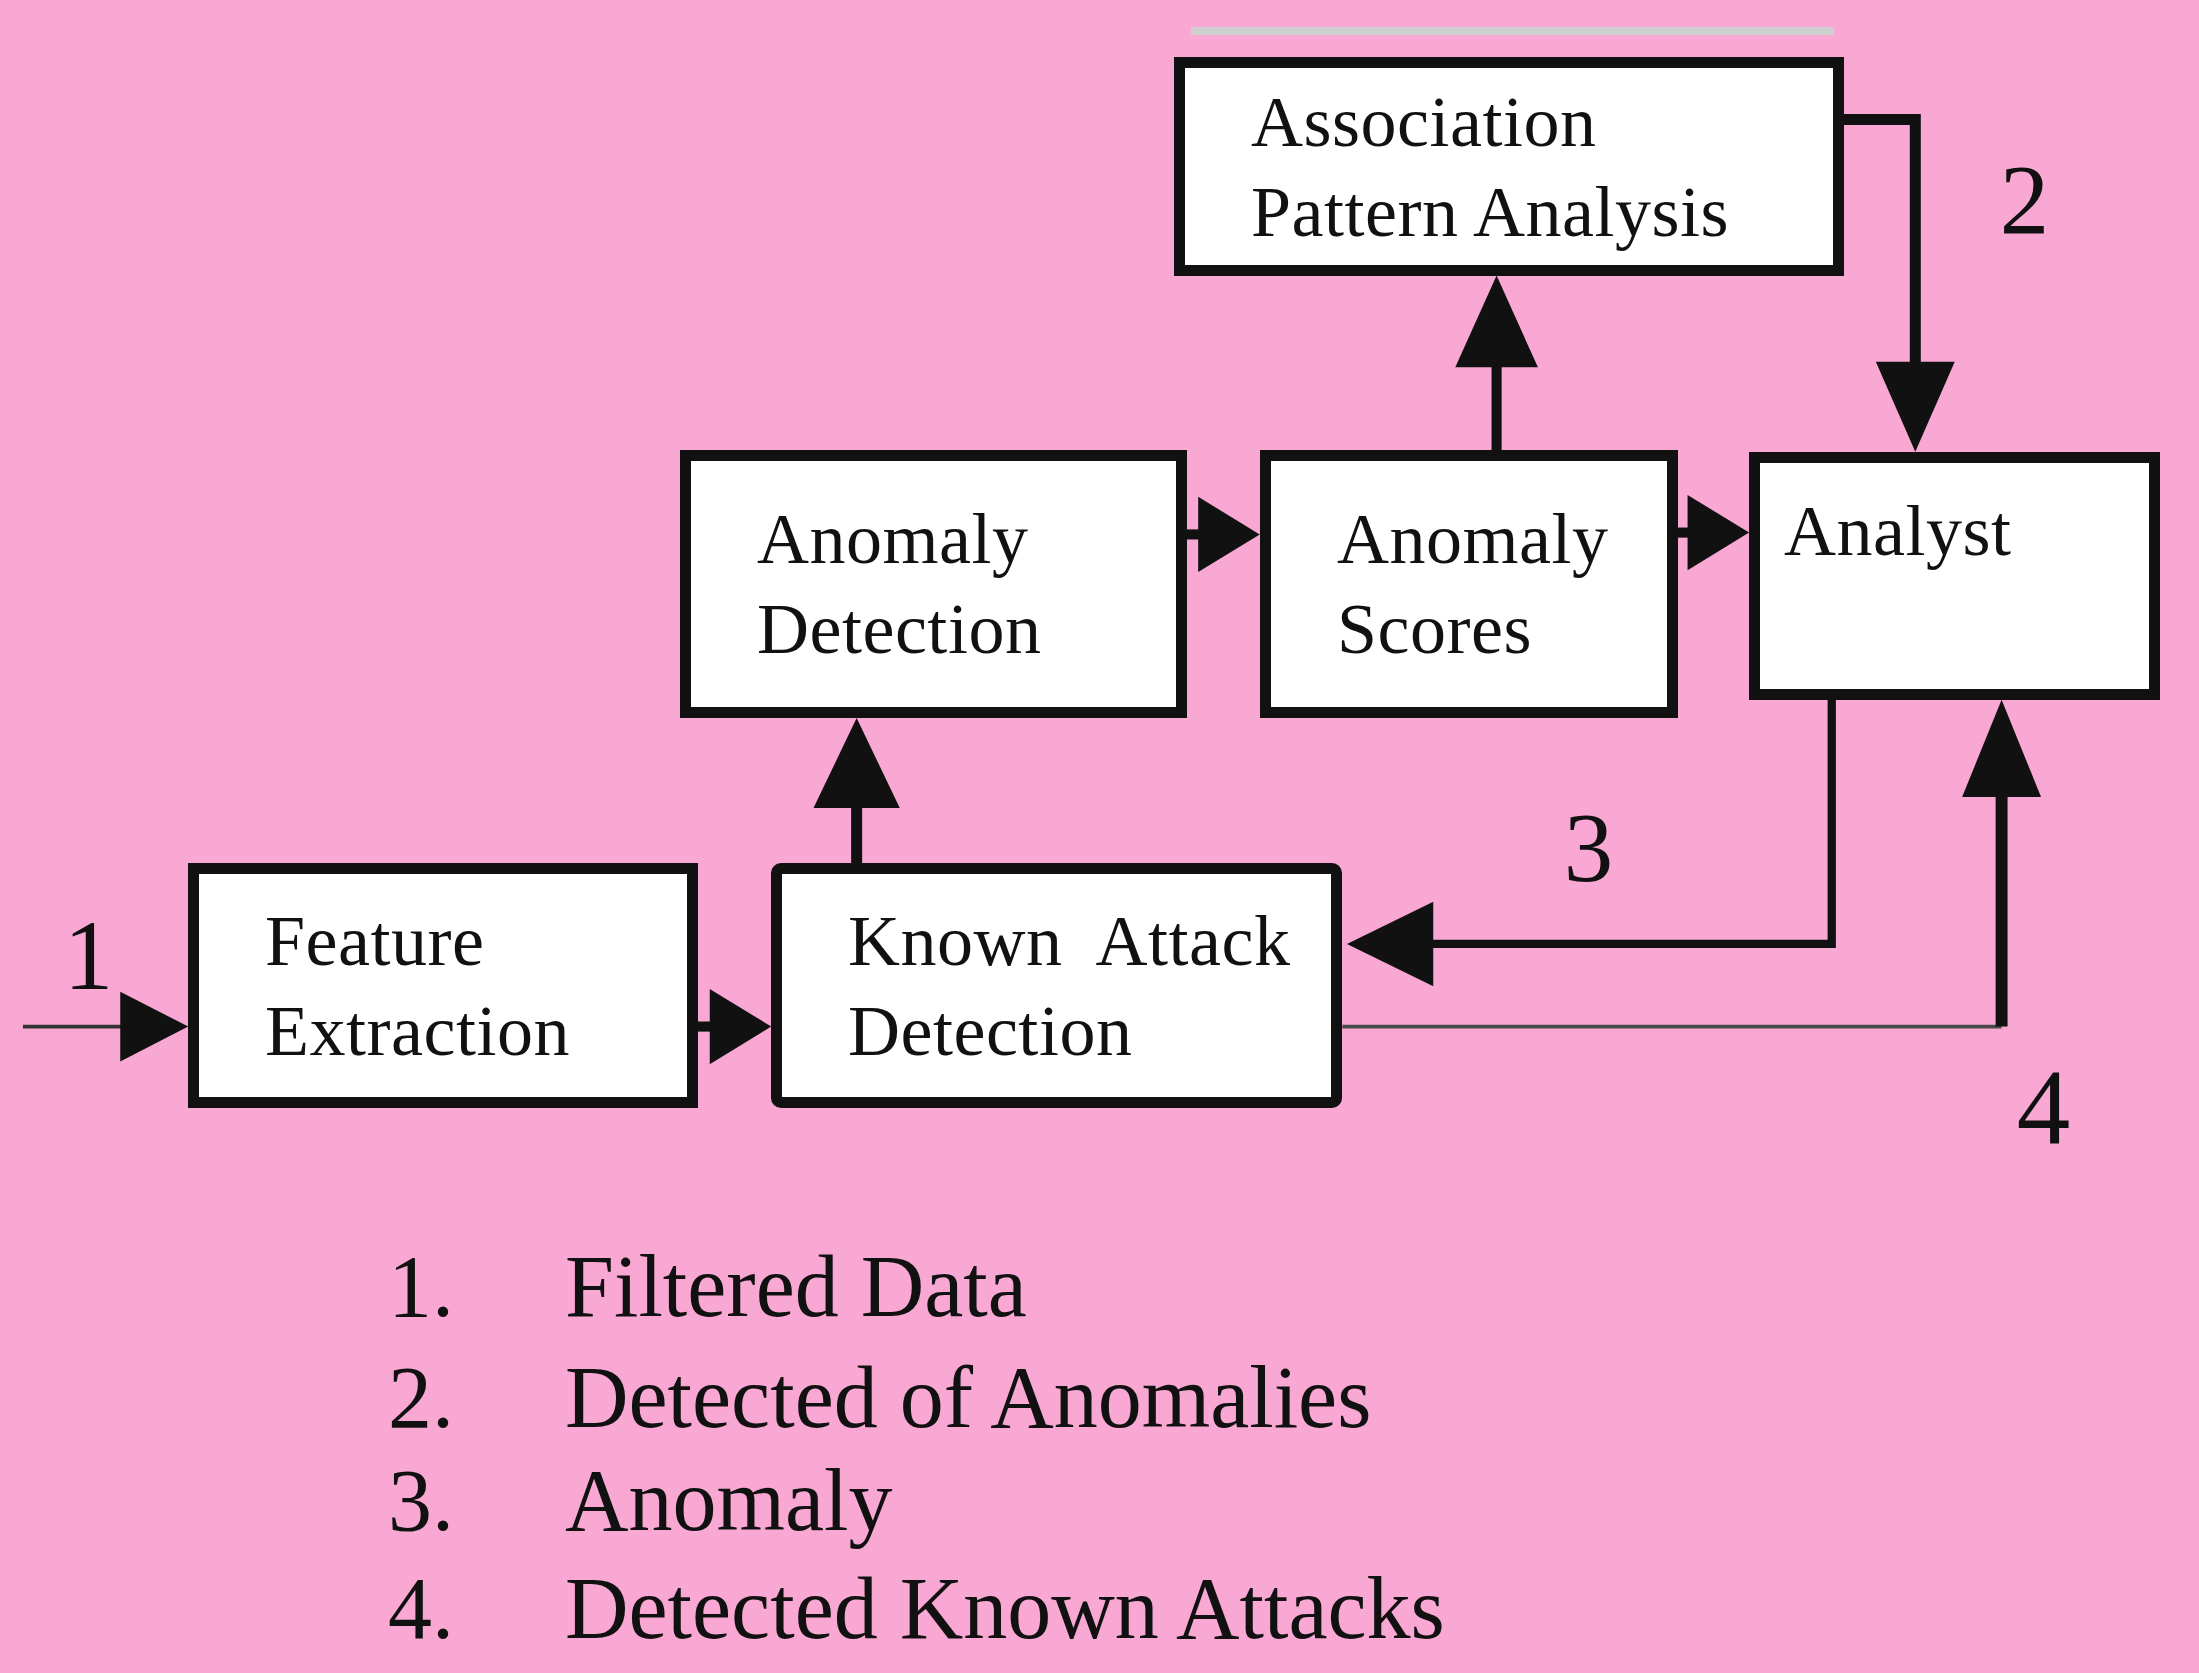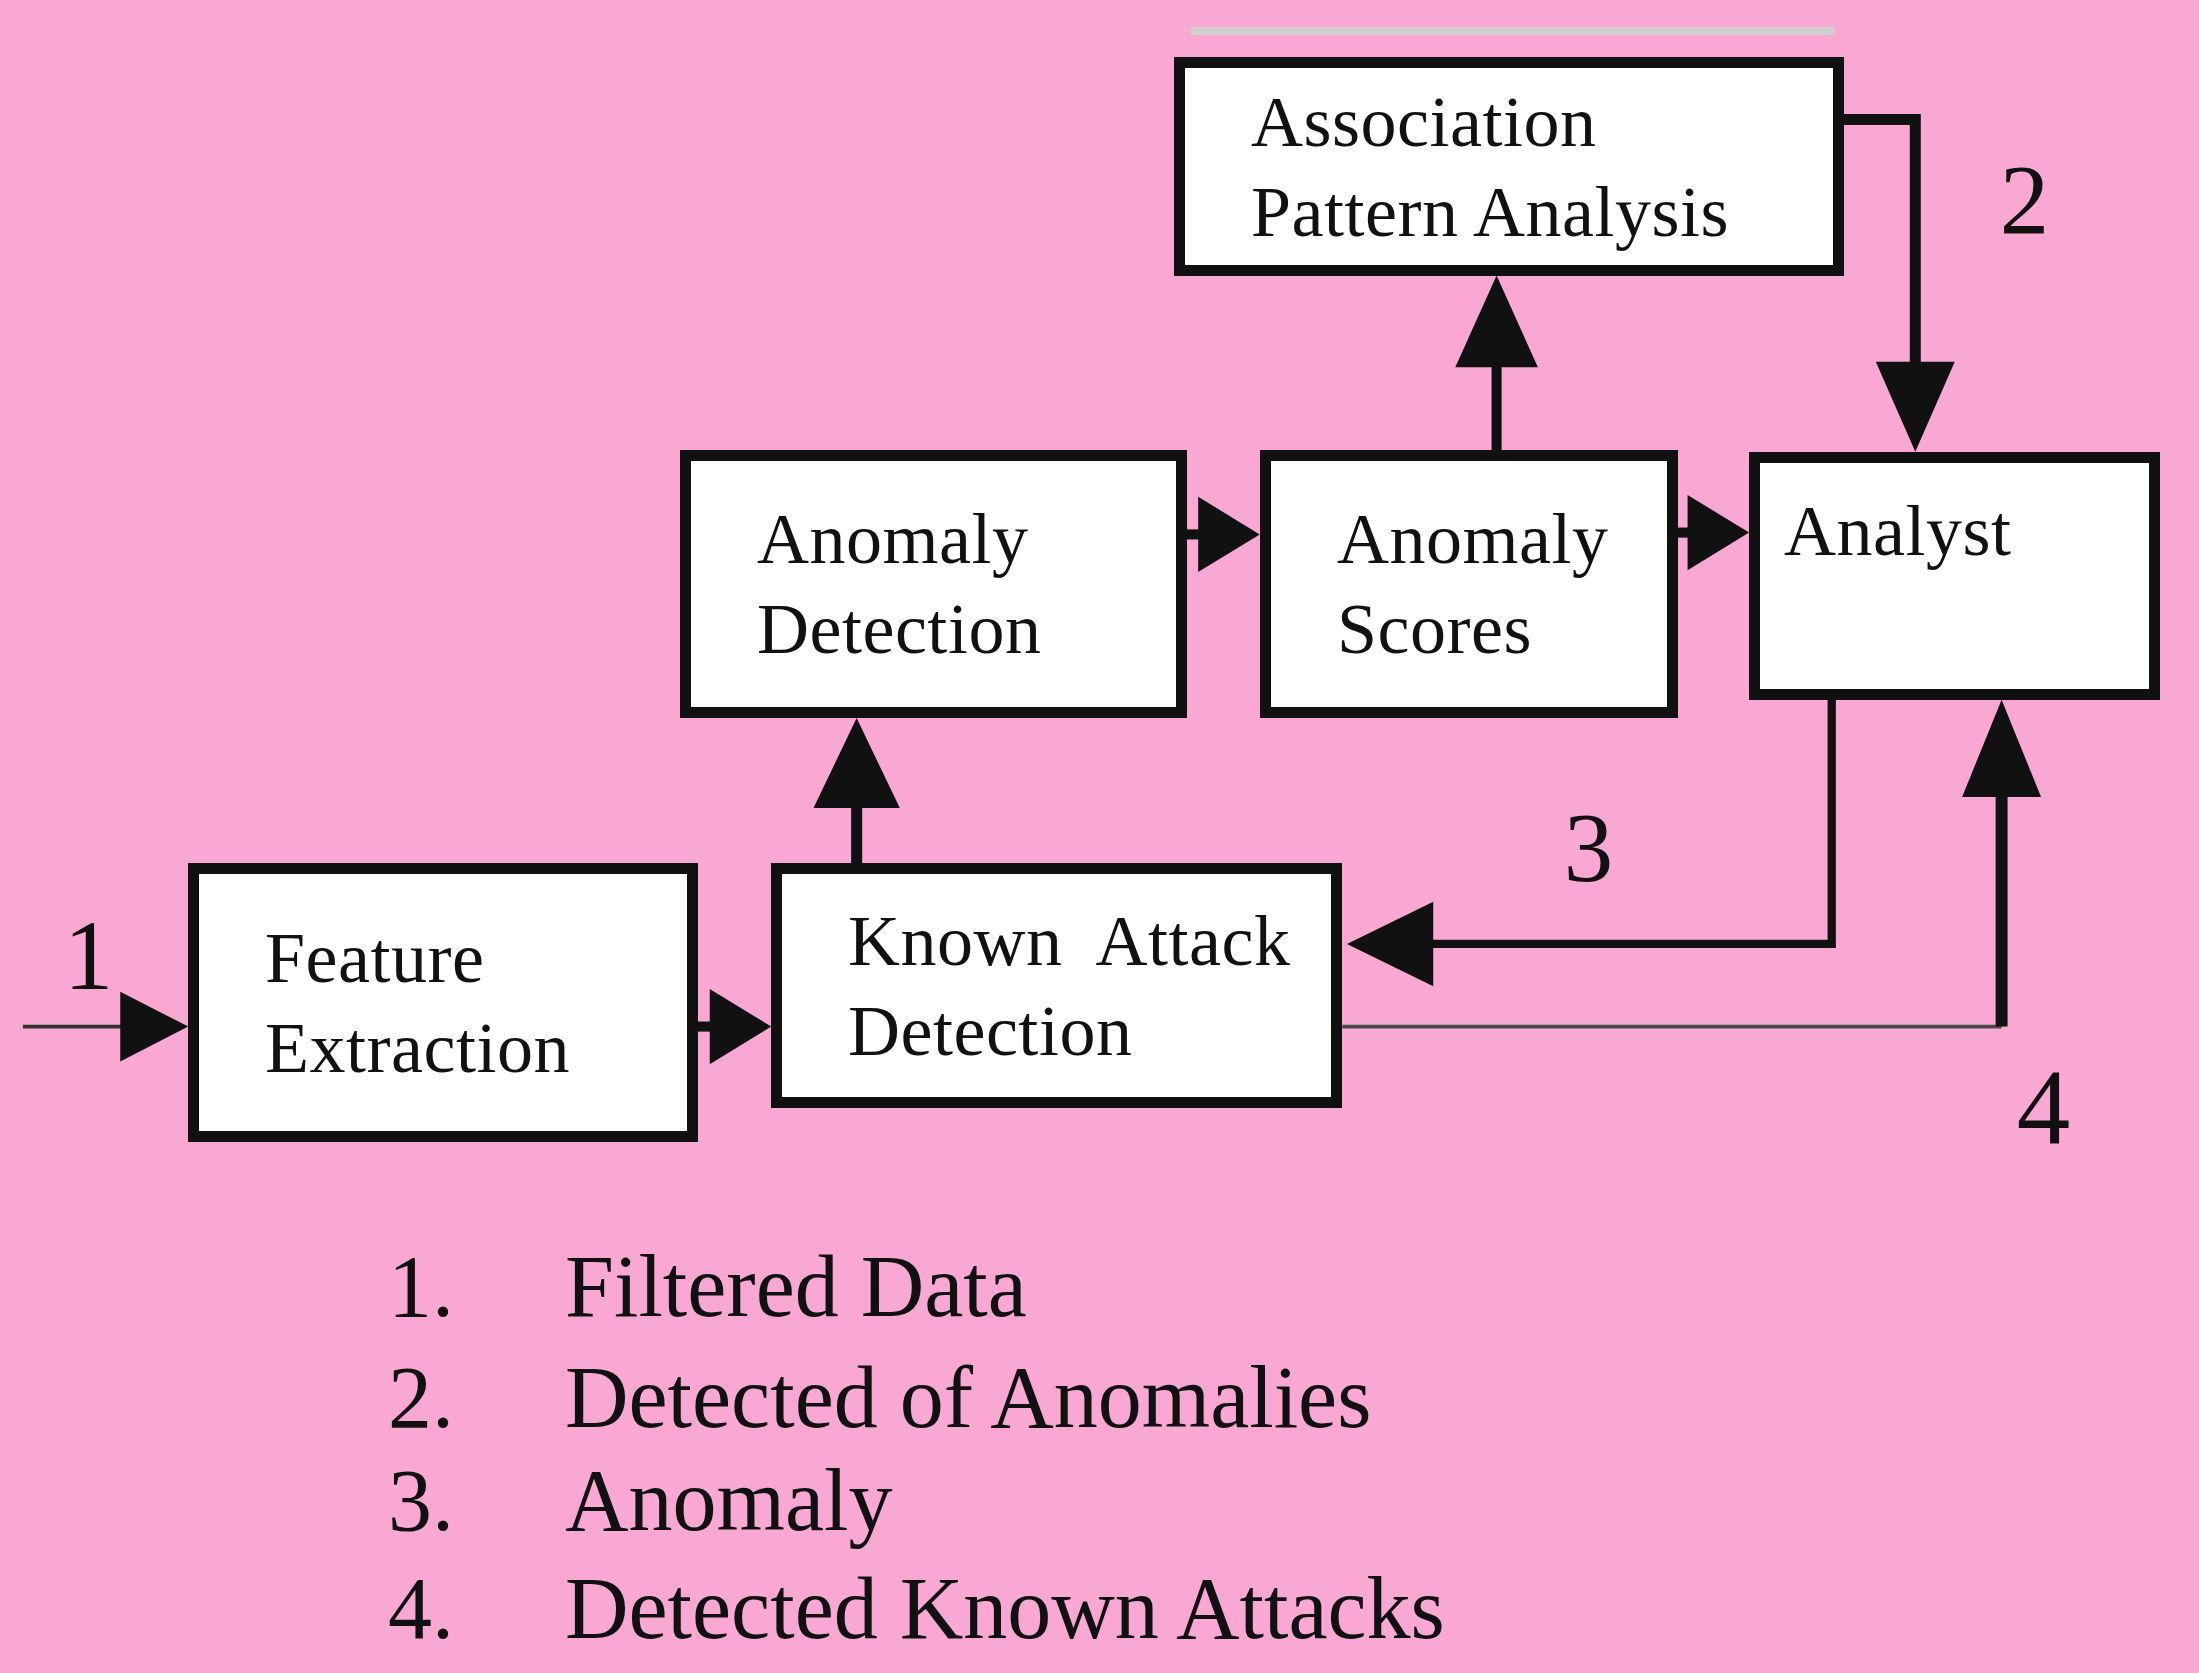--- a/index.html
+++ b/index.html
@@ -31,22 +31,22 @@
     font-size: 72px;
     line-height: 90px;
     color: #111111;
     letter-spacing: 0.5px;
   }
   #box-association        { left: 1174px; top: 57px;  width: 670px; height: 219px; }
   #box-anomaly-detection  { left: 680px;  top: 450px; width: 507px; height: 268px; }
   #box-anomaly-scores     { left: 1260px; top: 450px; width: 418px; height: 268px; }
   #box-analyst            { left: 1749px; top: 452px; width: 411px; height: 248px;
                             justify-content: flex-start; padding-top: 23px; padding-left: 24px; }
-  #box-feature-extraction { left: 188px;  top: 863px; width: 510px; height: 279px; }
-  #box-known-attack       { left: 771px;  top: 863px; width: 571px; height: 245px; }
+  #box-feature-extraction { left: 188px;  top: 863px; width: 510px; height: 245px; }
+  #box-known-attack       { left: 771px;  top: 863px; width: 571px; height: 245px; border-radius: 10px; }
 
   
   .arrow-num {
     position: absolute;
     font-size: 99px;
     line-height: 101px;
     width: 101px;
     text-align: center;
     color: #111111;
   }

